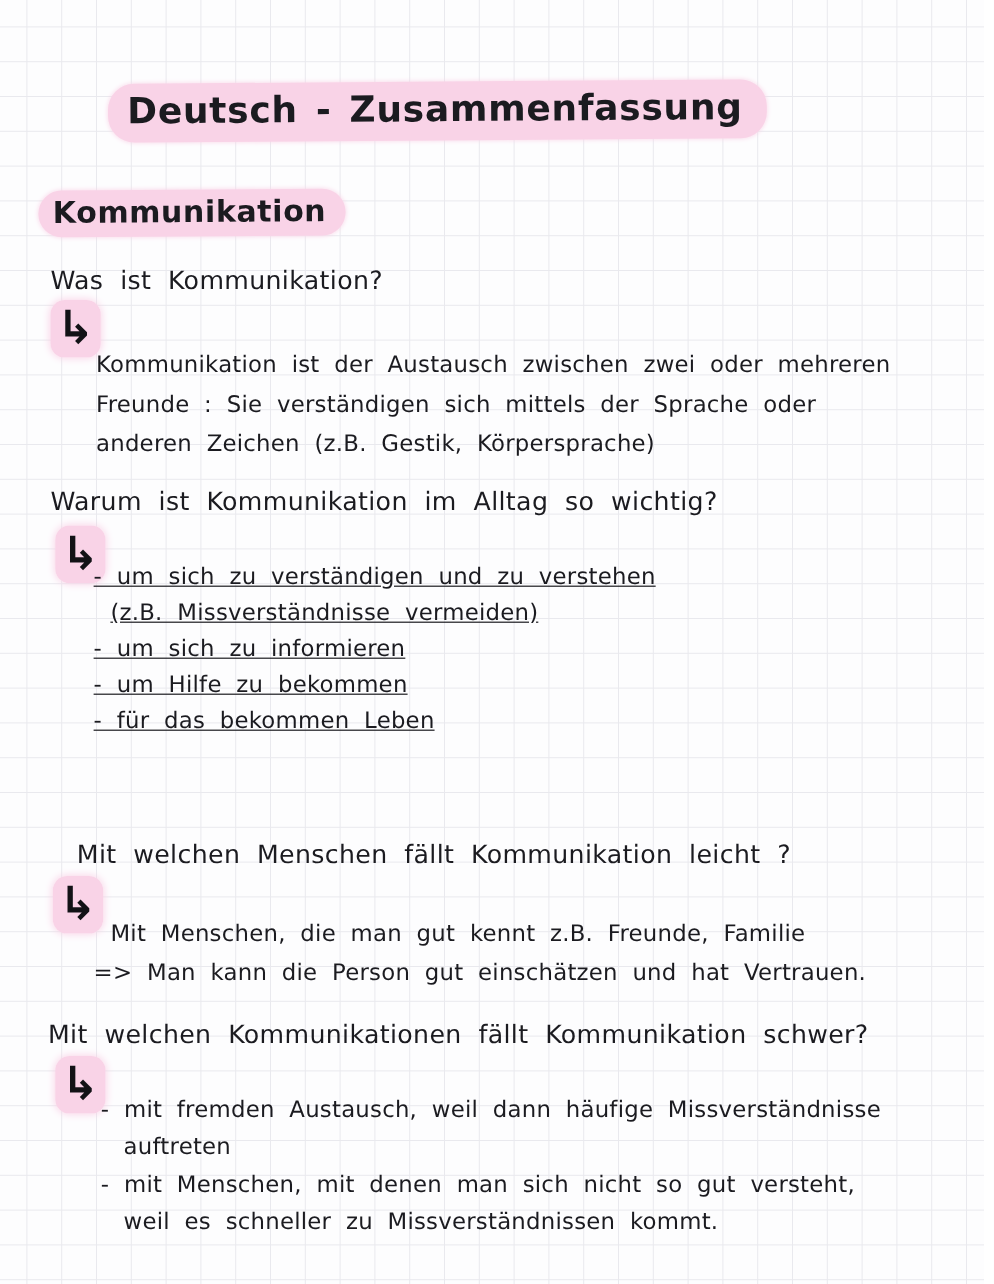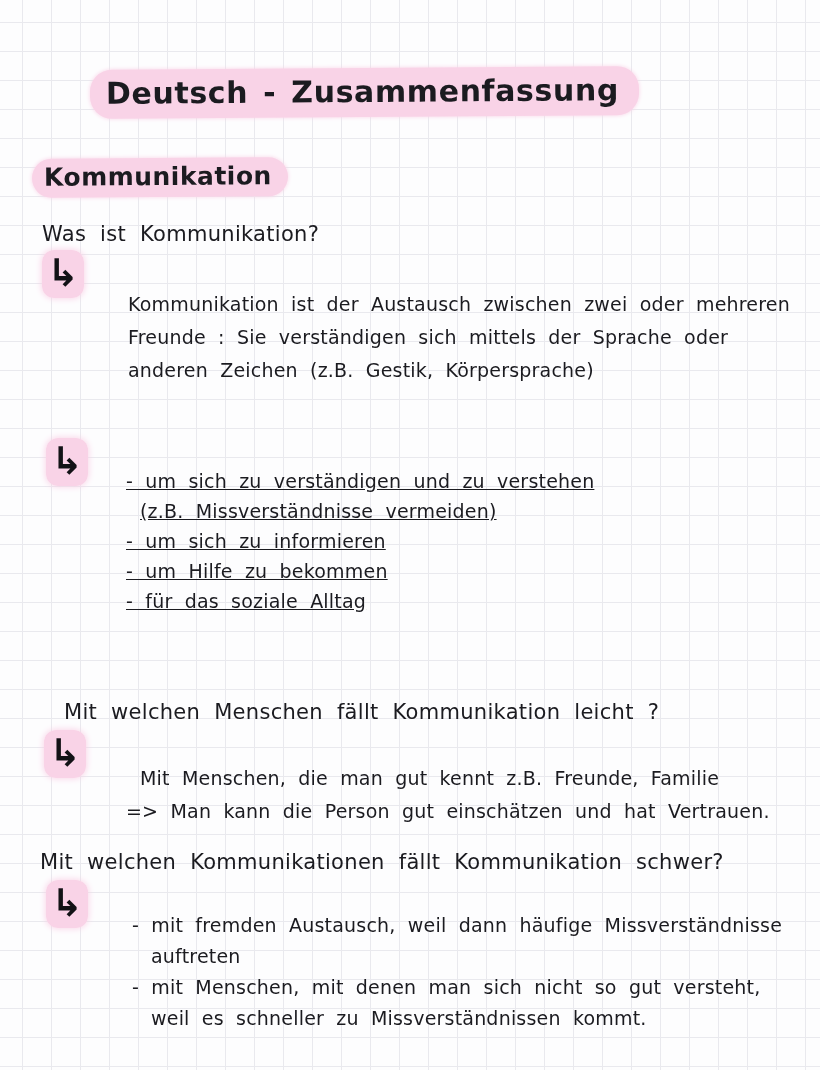--- a/index.html
+++ b/index.html
@@ -44,21 +44,21 @@
     font-size: 38px;
     line-height: 1;
     font-weight: bold;
     color: #121216;
     background: #f9d3e7;
     border-radius: 12px;
     padding: 1px 5px 3px 5px;
     box-shadow: 0 0 7px #f9cde4;
   }
 
-  .body-block { line-height: 31px; padding-left: 48px; }
+  .body-block { line-height: 31px; }
   .body-block .line {
     display: block;
     font-size: 19px;
     letter-spacing: 0.2px;
     word-spacing: 6px;
     white-space: nowrap;
   }
   .indent-1 { margin-left: 14px; }
   .indent-2 { margin-left: 19px; }
   .lh30 { line-height: 30px; text-decoration: underline; }
@@ -80,29 +80,30 @@
   <div class="abs question" style="left:42px; top:222px;">Was ist Kommunikation?</div>
   <div class="abs" style="left:42px; top:254px;">
     <span class="arrow">↳</span>
   </div>
   <div class="abs body-block lh33" style="left:80px; top:288px;">
     <span class="line">Kommunikation ist der Austausch zwischen zwei oder mehreren</span>
     <span class="line">Freunde : Sie verständigen sich mittels der Sprache oder</span>
     <span class="line">anderen Zeichen (z.B. Gestik, Körpersprache)</span>
   </div>
 
+  <div class="abs question" style="left:42px; top:406px;">Warum ist Kommunikation im Alltag so wichtig?</div>
   <div class="abs" style="left:46px; top:442px;">
     <span class="arrow">↳</span>
   </div>
   <div class="abs body-block lh30" style="left:78px; top:466px;">
     <span class="line">- um sich zu verständigen und zu verstehen</span>
     <span class="line indent-1">(z.B. Missverständnisse vermeiden)</span>
     <span class="line">- um sich zu informieren</span>
     <span class="line">- um Hilfe zu bekommen</span>
-    <span class="line">- für das soziale Alltag</span>
+    <span class="line">- für das bekommen Leben</span>
   </div>
 
   <div class="abs question" style="left:40px; top:700px;margin-left:24px;">Mit welchen Menschen fällt Kommunikation leicht ?</div>
   <div class="abs" style="left:44px; top:734px;">
     <span class="arrow">↳</span>
   </div>
   <div class="abs question" style="left:40px; top:850px;">Mit welchen Kommunikationen fällt Kommunikation schwer?</div>
 
   <div class="abs body-block lh33" style="left:78px; top:762px;">
     <span class="line indent-1">Mit Menschen, die man gut kennt z.B. Freunde, Familie</span>

